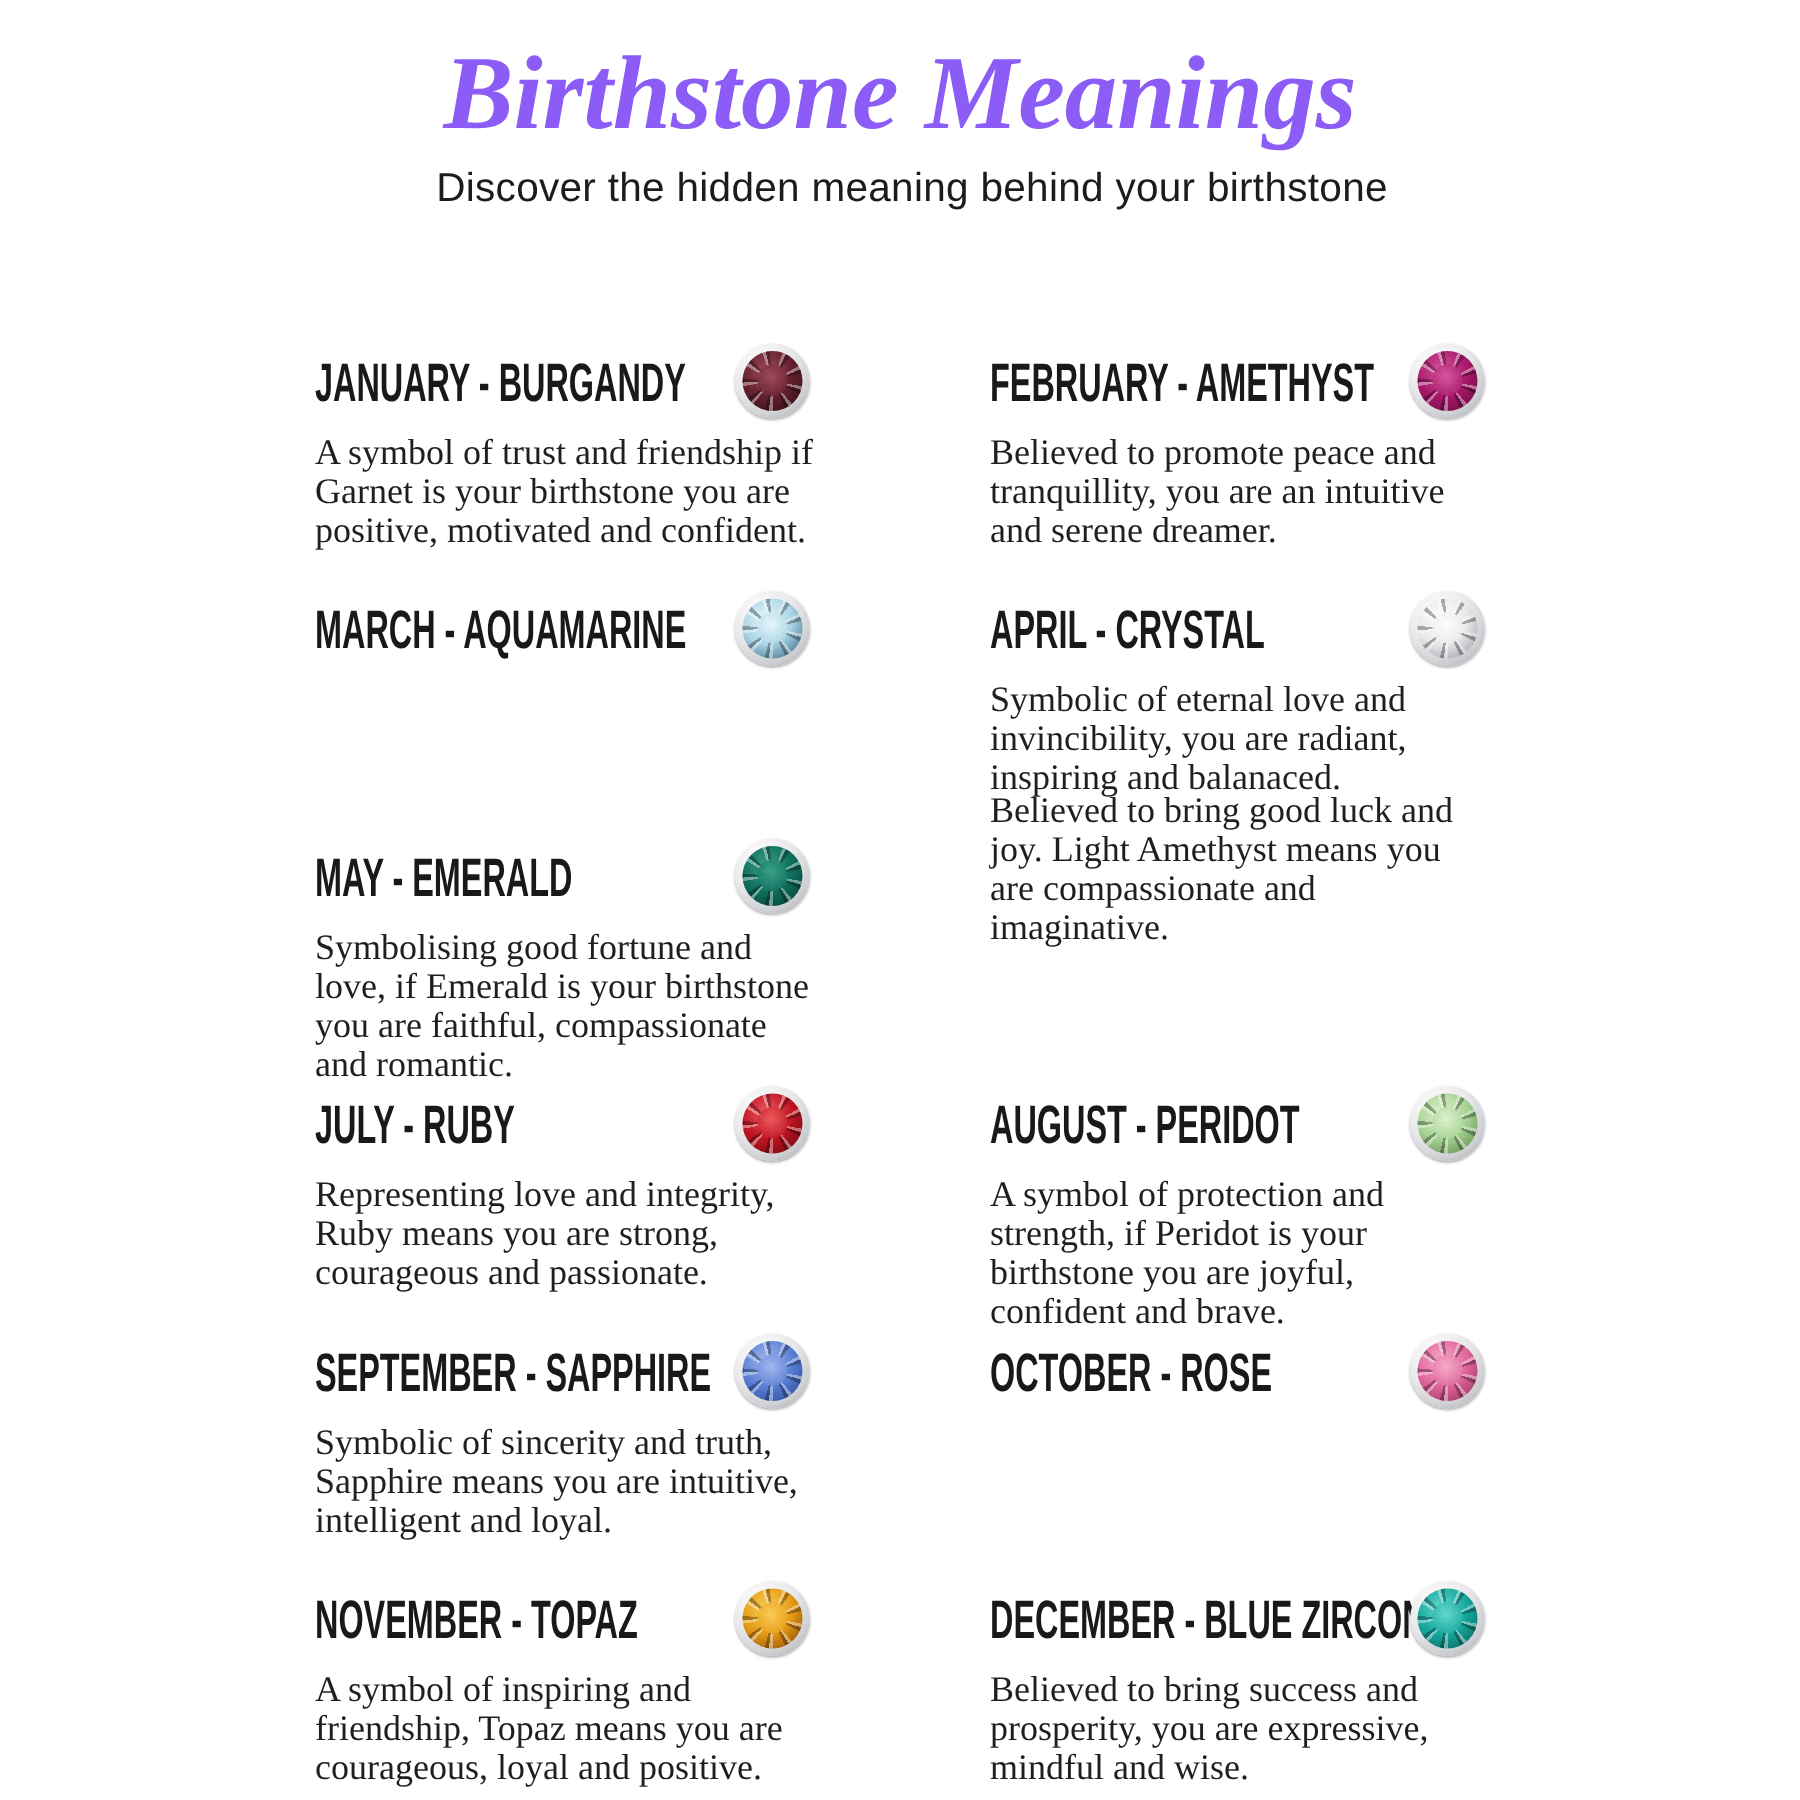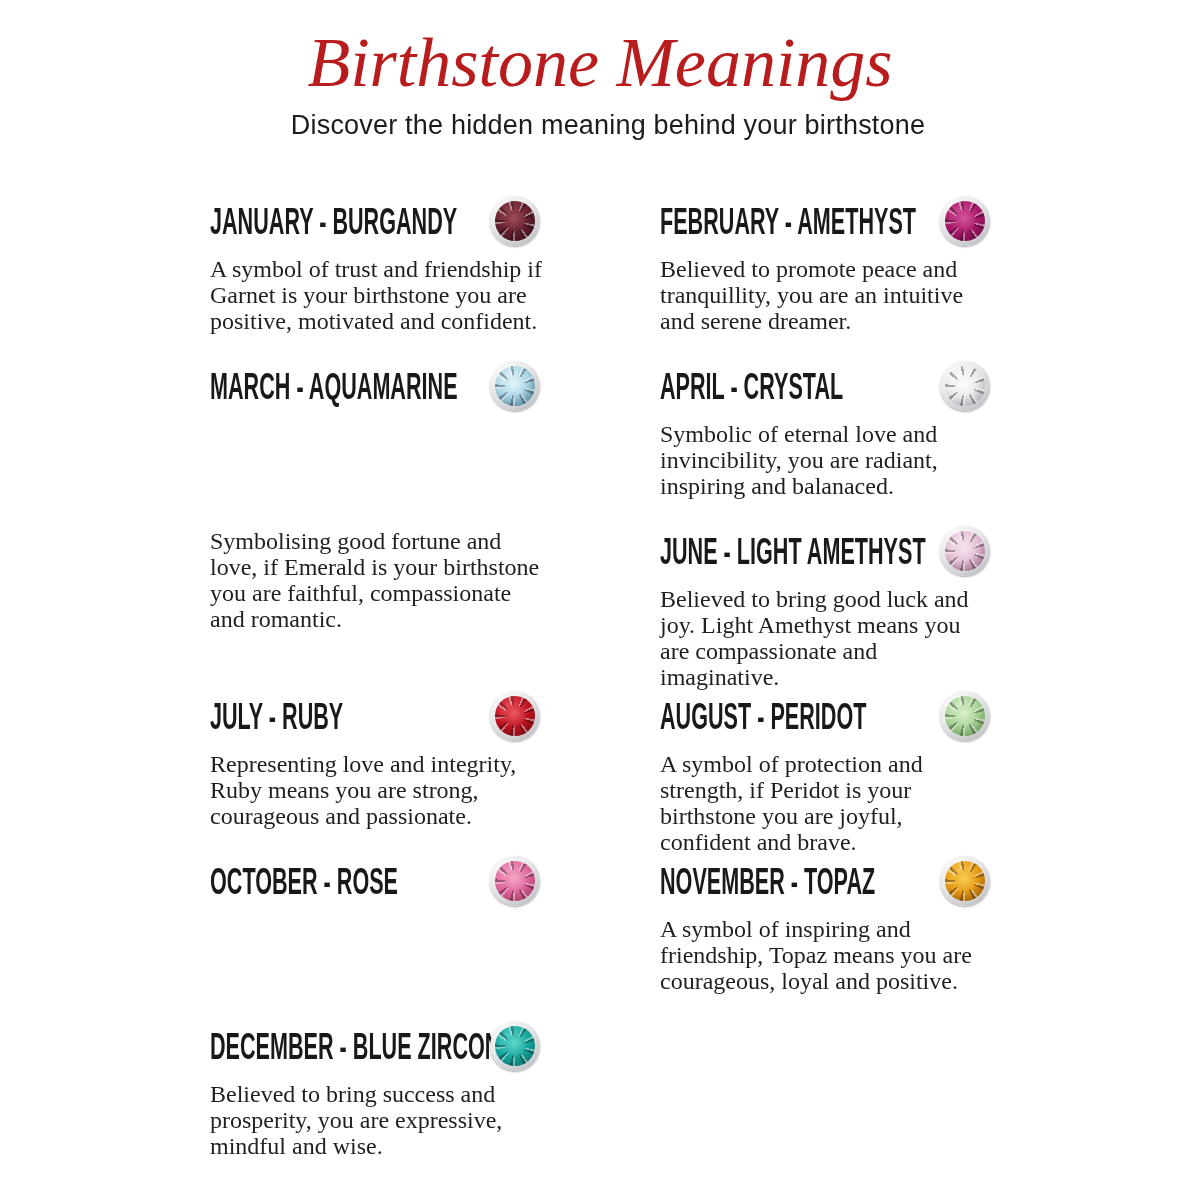--- a/index.html
+++ b/index.html
@@ -4,37 +4,37 @@
 <style>
   * { margin:0; padding:0; box-sizing:border-box; }
   html,body { background:#ffffff; }
   .page {
     width:1200px; height:1200px; background:#ffffff; overflow:hidden;
     font-family:"Liberation Sans", sans-serif; position:relative;
   }
   .header { text-align:center; padding-top:24px; }
   .title {
     font-family:"Liberation Serif", serif;
-    font-style:italic; font-weight:400;
-    font-size:70px; line-height:1.12; color:#b91c1c;
+    font-style:italic; font-weight:700;
+    font-size:70px; line-height:1.12; color:#8b5cf6;
     letter-spacing:0px;
   }
   .subtitle {
     margin-top:8px;
     font-size:27px; font-weight:500; color:#1c1c1c;
     letter-spacing:0.2px;
     padding-left:16px;
   }
   .entries-grid {
     width:780px; margin:52px auto 0 auto;
     display:grid; grid-template-columns:330px 330px; column-gap:120px;
     grid-auto-rows:165px;
   }
   .entry { position:relative; }
-  .entry-header { position:relative; height:58px; display:flex; align-items:center; }
+  .entry-header { position:relative; height:58px; display:flex; align-items:center;margin-top:33px; }
   .entry-title {
     font-size:36px; font-weight:bold; color:#191919;
     white-space:nowrap; letter-spacing:0px;
     transform:scaleX(0.60); transform-origin:left center;
   }
   .gem {
     position:absolute; right:0; top:3px;
     width:50px; height:50px; border-radius:50%;
     background:radial-gradient(circle at 35% 28%, #ffffff 0%, #e9e9eb 45%, #cfd0d3 70%, #9a9ba0 100%);
     box-shadow:0 1px 2px rgba(0,0,0,0.35);
@@ -108,30 +108,30 @@
     <header class="entry-header">
       <h2 class="entry-title">APRIL - CRYSTAL</h2>
       <span class="gem" style="--gb: #e9e9ec; --gl: #ffffff; --gd: #8f8f98;">
         <span class="stone"></span>
       </span>
     </header>
     <p class="entry-desc">Symbolic of eternal love and invincibility, you are radiant, inspiring and balanaced.</p>
   </article>
 
   <article class="entry">
+    <header class="entry-header">
+      <h2 class="entry-title">MAY - EMERALD</h2>
+      <span class="gem" style="--gb: #0f6e5d; --gl: #37a088; --gd: #063830;">
+        <span class="stone"></span>
+      </span>
+    </header>
     <p class="entry-desc">Symbolising good fortune and love, if Emerald is your birthstone you are faithful, compassionate and romantic.</p>
   </article>
 
   <article class="entry">
-    <header class="entry-header">
-      <h2 class="entry-title">JUNE - LIGHT AMETHYST</h2>
-      <span class="gem" style="--gb: #e2bdd3; --gl: #f8e9f2; --gd: #7d4666;">
-        <span class="stone"></span>
-      </span>
-    </header>
     <p class="entry-desc">Believed to bring good luck and joy. Light Amethyst means you are compassionate and imaginative.</p>
   </article>
 
   <article class="entry">
     <header class="entry-header">
       <h2 class="entry-title">JULY - RUBY</h2>
       <span class="gem" style="--gb: #bf1322; --gl: #ef5a5e; --gd: #640a10;">
         <span class="stone"></span>
       </span>
     </header>
@@ -141,20 +141,29 @@
   <article class="entry">
     <header class="entry-header">
       <h2 class="entry-title">AUGUST - PERIDOT</h2>
       <span class="gem" style="--gb: #a6d294; --gl: #ddf2cd; --gd: #567f43;">
         <span class="stone"></span>
       </span>
     </header>
     <p class="entry-desc">A symbol of protection and strength, if Peridot is your birthstone you are joyful, confident and brave.</p>
   </article>
 
+  <article class="entry">
+    <header class="entry-header">
+      <h2 class="entry-title">SEPTEMBER - SAPPHIRE</h2>
+      <span class="gem" style="--gb: #5a7fd4; --gl: #a3b9ef; --gd: #24418f;">
+        <span class="stone"></span>
+      </span>
+    </header>
+    <p class="entry-desc">Symbolic of sincerity and truth, Sapphire means you are intuitive, intelligent and loyal.</p>
+  </article>
 
   <article class="entry">
     <header class="entry-header">
       <h2 class="entry-title">OCTOBER - ROSE</h2>
       <span class="gem" style="--gb: #e0669c; --gl: #f6abc9; --gd: #8c2853;">
         <span class="stone"></span>
       </span>
     </header>
   </article>
 

